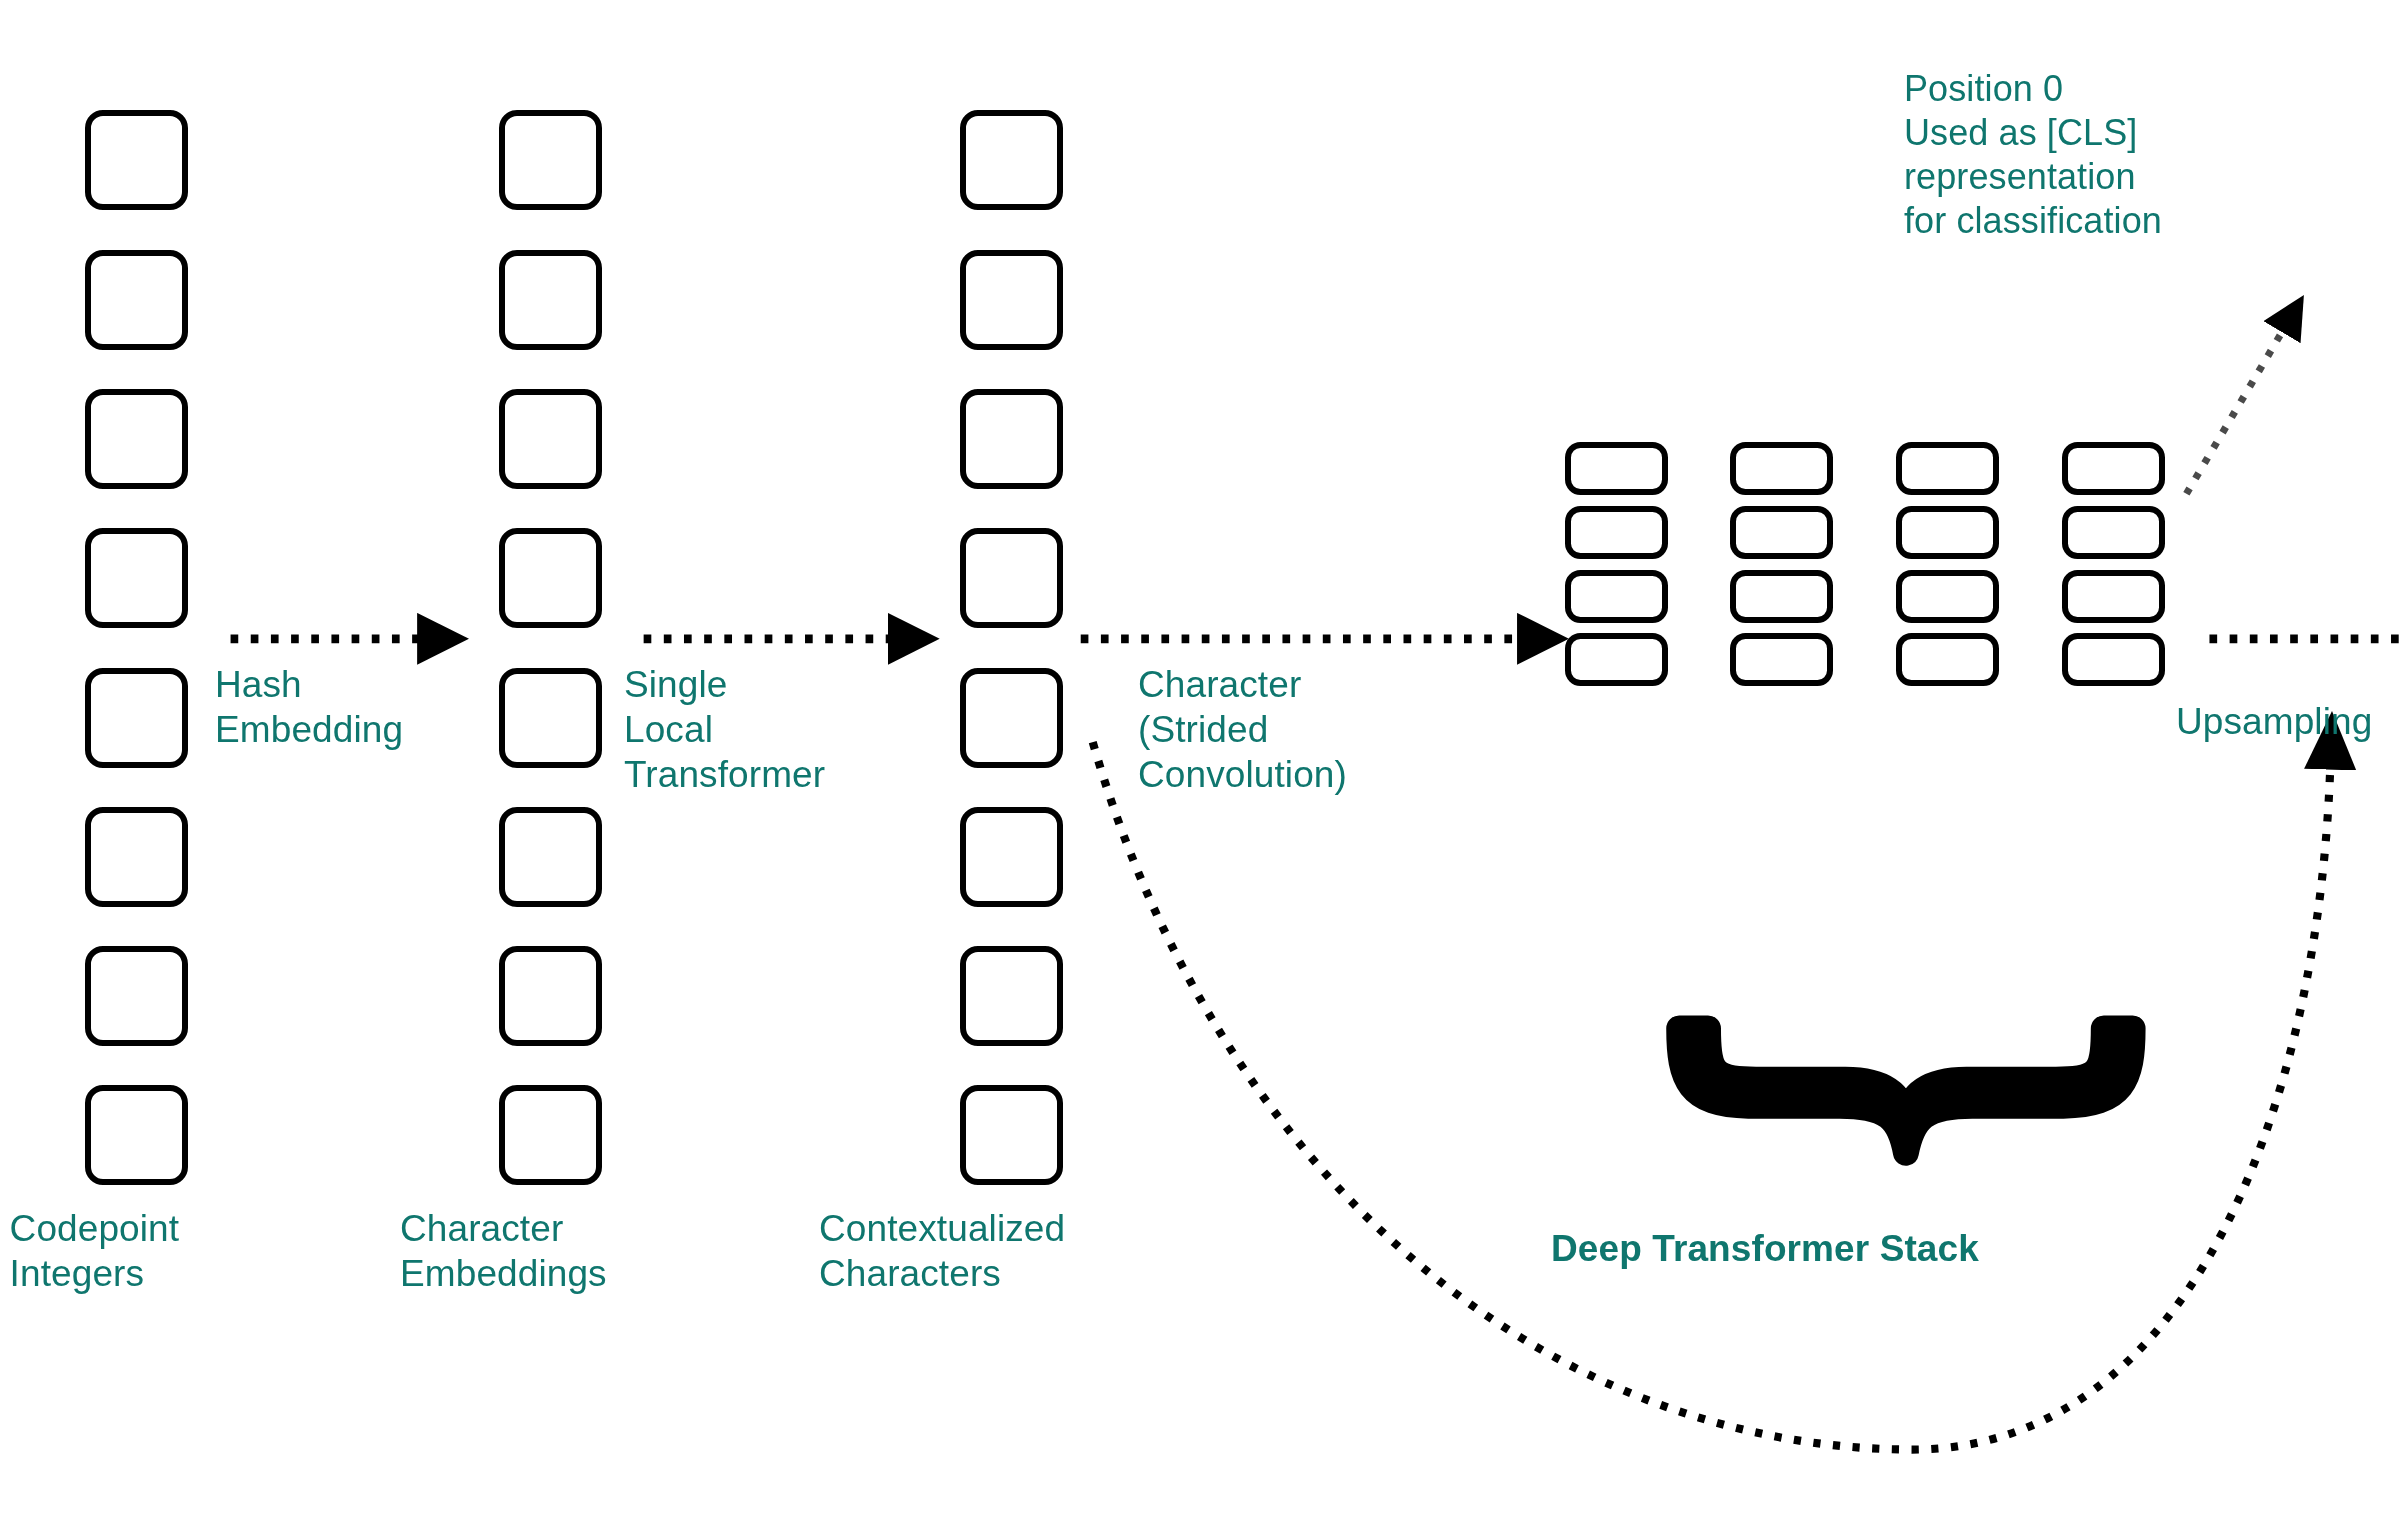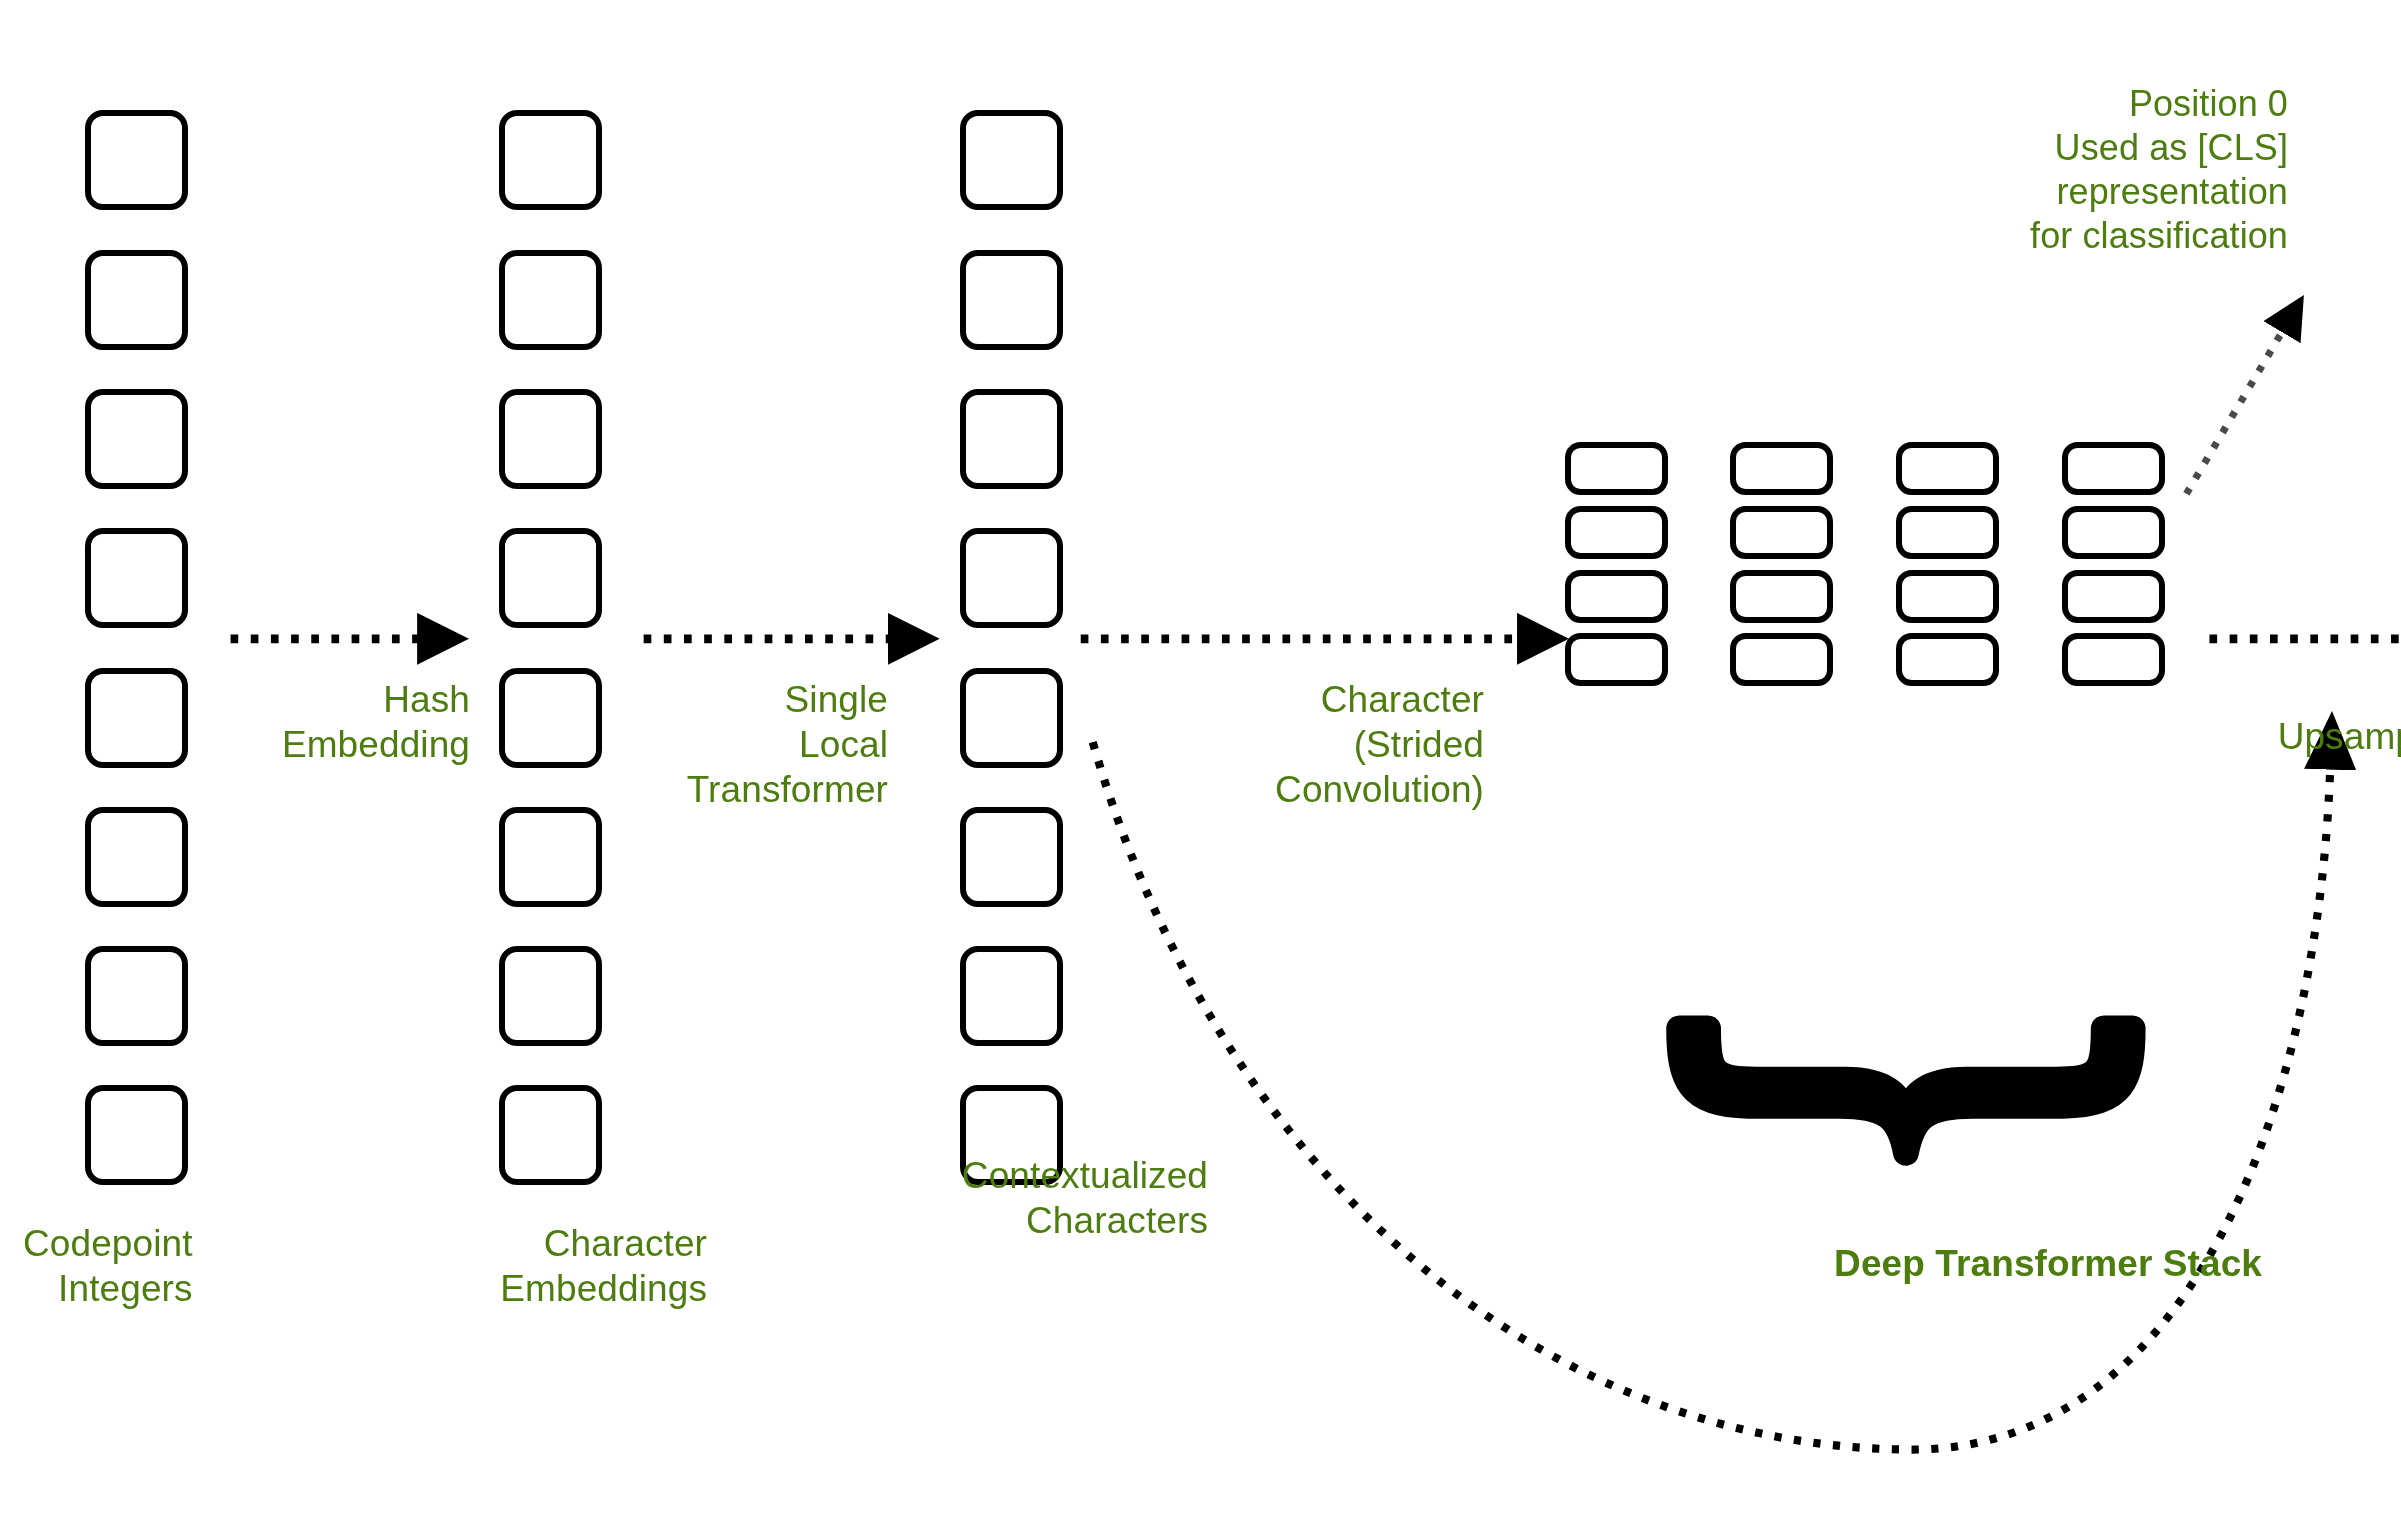--- a/index.html
+++ b/index.html
@@ -26,27 +26,26 @@
   }
   .cell {
     position: absolute;
     box-sizing: border-box;
     border: 6.2px solid #000000;
     border-radius: 18px;
     background: #ffffff;
   }
   .label {
     position: absolute;
-    color: #4d7c0f;
+    color: #0f766e;
     font-size: 36px;
     line-height: 1.22;
-    text-align: right;
+    text-align: left;
     white-space: pre-line;
     letter-spacing: 0.1px;
-    margin-top: 15px;
   }
   .col-label { font-size: 37px; }
   .arrow-label { font-size: 37px; }
   .stack-label { font-size: 37px; font-weight: bold; }
   .cls-label { font-size: 36px; }
 </style>
 </head>
 <body>
 
 <div id="stage">
@@ -137,21 +136,21 @@
       <div class="cell" style="left: 1896px; top: 633px; width: 103px; height: 53px; border-radius: 15.4px;"></div>
       <div class="cell" style="left: 2062px; top: 633px; width: 103px; height: 53px; border-radius: 15.4px;"></div>
     </div>
 
   <div class="label col-label" style="left:9.6px; top:1206px; width:183px;">Codepoint
 Integers</div>
 
   <div class="label col-label" style="left:400px; top:1206px; width:307px;">Character
 Embeddings</div>
 
-  <div class="label col-label" style="left:819px; top:1138px; width:389px;">Contextualized
+  <div class="label col-label" style="left:819px; top:1206px; width:389px;">Contextualized
 Characters</div>
 
   <div class="label stack-label" style="left:1551px; top:1226px; width:711px;">Deep Transformer Stack</div>
 
   <div class="label arrow-label" style="left:215px; top:662px; width:255px;">Hash
 Embedding</div>
 
   <div class="label arrow-label" style="left:624px; top:662px; width:264px;">Single
 Local
 Transformer</div>

